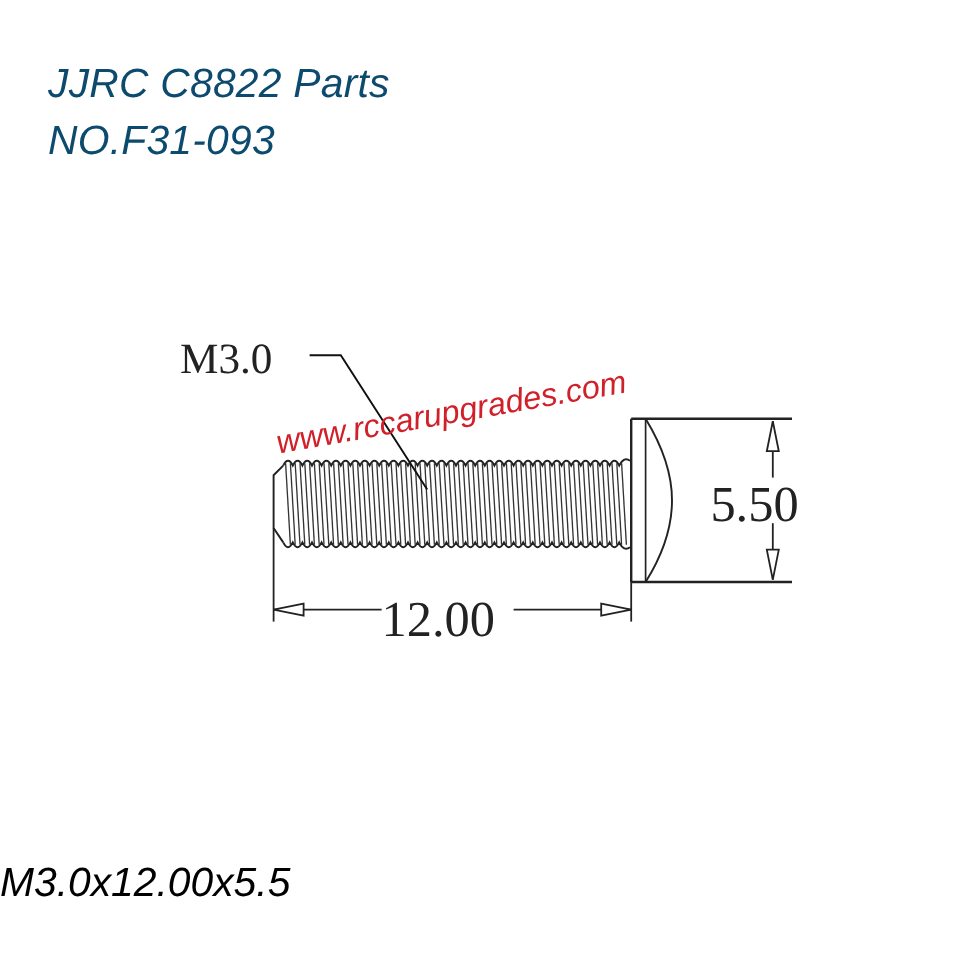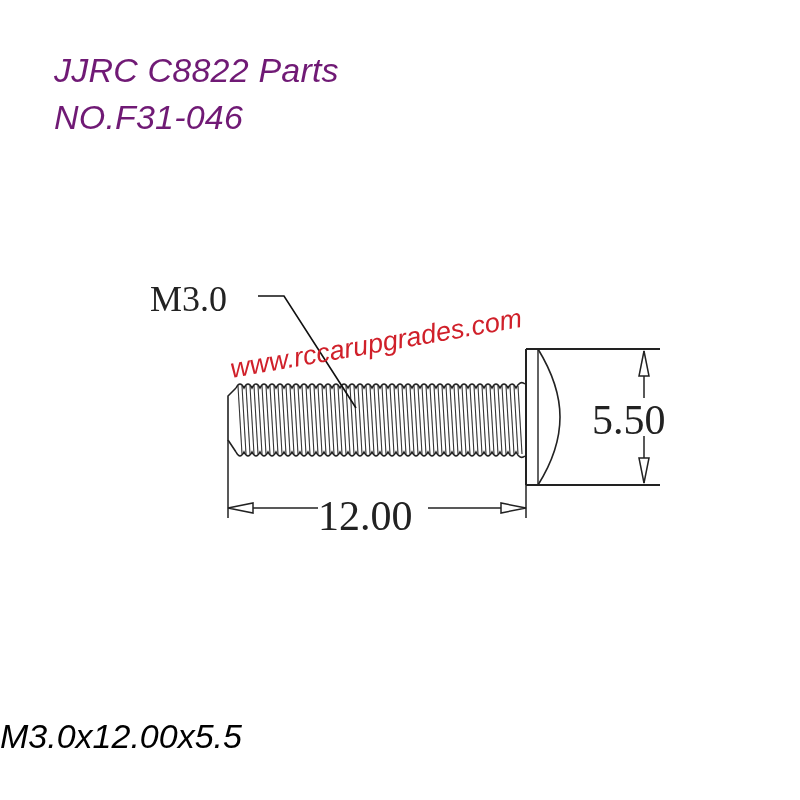--- a/index.html
+++ b/index.html
@@ -1,28 +1,28 @@
 <!DOCTYPE html>
 <html><head>
 <meta charset="utf-8">
 <style>
   html, body { margin:0; padding:0; background:#ffffff; }
   body { width:800px; height:800px; position:relative; overflow:hidden; }
-  .title { position:absolute; left:54px; font-family:"Liberation Sans", sans-serif; font-style:italic; font-size:34px; color:#701a75; line-height:1; letter-spacing:0.2px; }
+  .title { position:absolute; left:40px; font-family:"Liberation Sans", sans-serif; font-style:italic; font-size:34px; color:#0c4a6e; line-height:1; letter-spacing:0.2px; }
   .t1 { top:53px; }
   .t2 { top:100px; }
   svg { position:absolute; left:0; top:0; }
   .caption { position:absolute; left:0; width:800px; top:717px; text-align:left; font-family:"Liberation Sans", sans-serif; font-style:italic; font-size:34px; color:#000; }
   .serif { font-family:"Liberation Serif", serif; }
 </style>
 </head>
 <body>
 
 <div class="title t1">JJRC C8822 Parts</div>
-<div class="title t2">NO.F31-046</div>
+<div class="title t2">NO.F31-093</div>
 
 <svg width="800" height="800" viewBox="0 0 800 800">
 
   <g stroke="#222" fill="none" stroke-width="1.6">
     <path d="M236 388 L228 396 L228 440 L236 452"></path>
     <path d="M236 388 Q240 380 244 388 Q248 380 252 388 Q256 380 260 388 Q264 380 268 388 Q272 380 276 388 Q280 380 284 388 Q288 380 292 388 Q296 380 300 388 Q304 380 308 388 Q312 380 316 388 Q320 380 324 388 Q328 380 332 388 Q336 380 340 388 Q344 380 348 388 Q352 380 356 388 Q360 380 364 388 Q368 380 372 388 Q376 380 380 388 Q384 380 388 388 Q392 380 396 388 Q400 380 404 388 Q408 380 412 388 Q416 380 420 388 Q424 380 428 388 Q432 380 436 388 Q440 380 444 388 Q448 380 452 388 Q456 380 460 388 Q464 380 468 388 Q472 380 476 388 Q480 380 484 388 Q488 380 492 388 Q496 380 500 388 Q504 380 508 388 Q512 380 516 388 Q520 380 525 384"></path>
     <path d="M236 452 Q240 460 244 452 Q248 460 252 452 Q256 460 260 452 Q264 460 268 452 Q272 460 276 452 Q280 460 284 452 Q288 460 292 452 Q296 460 300 452 Q304 460 308 452 Q312 460 316 452 Q320 460 324 452 Q328 460 332 452 Q336 460 340 452 Q344 460 348 452 Q352 460 356 452 Q360 460 364 452 Q368 460 372 452 Q376 460 380 452 Q384 460 388 452 Q392 460 396 452 Q400 460 404 452 Q408 460 412 452 Q416 460 420 452 Q424 460 428 452 Q432 460 436 452 Q440 460 444 452 Q448 460 452 452 Q456 460 460 452 Q464 460 468 452 Q472 460 476 452 Q480 460 484 452 Q488 460 492 452 Q496 460 500 452 Q504 460 508 452 Q512 460 516 452 Q520 460 525 456"></path>
   </g>
 
   <g stroke="#333" stroke-width="1.1">

